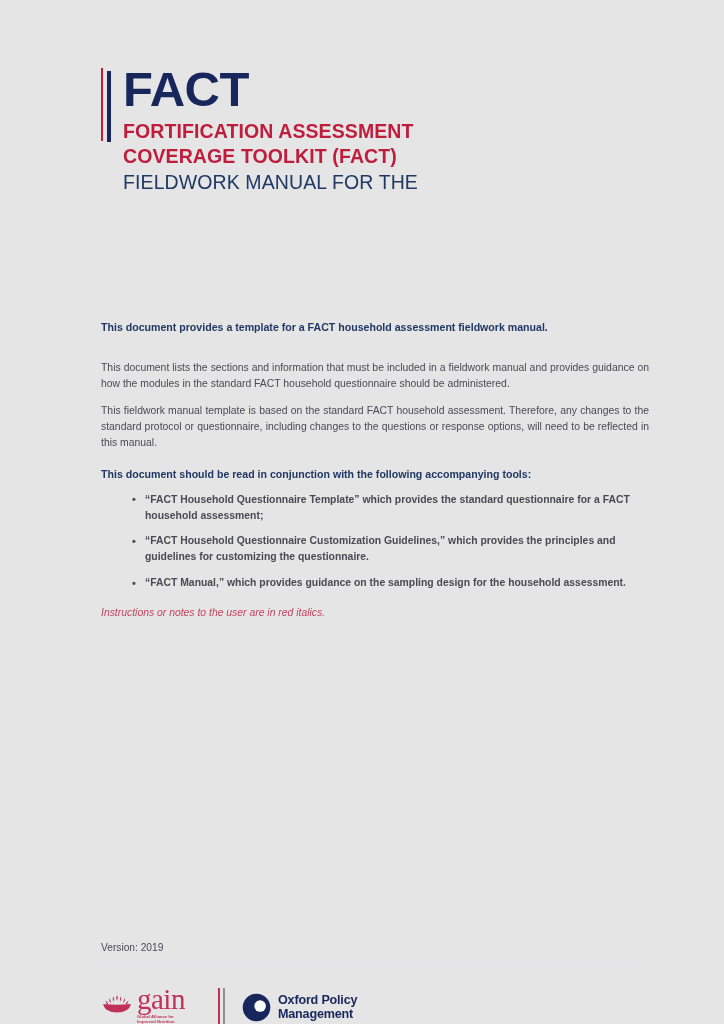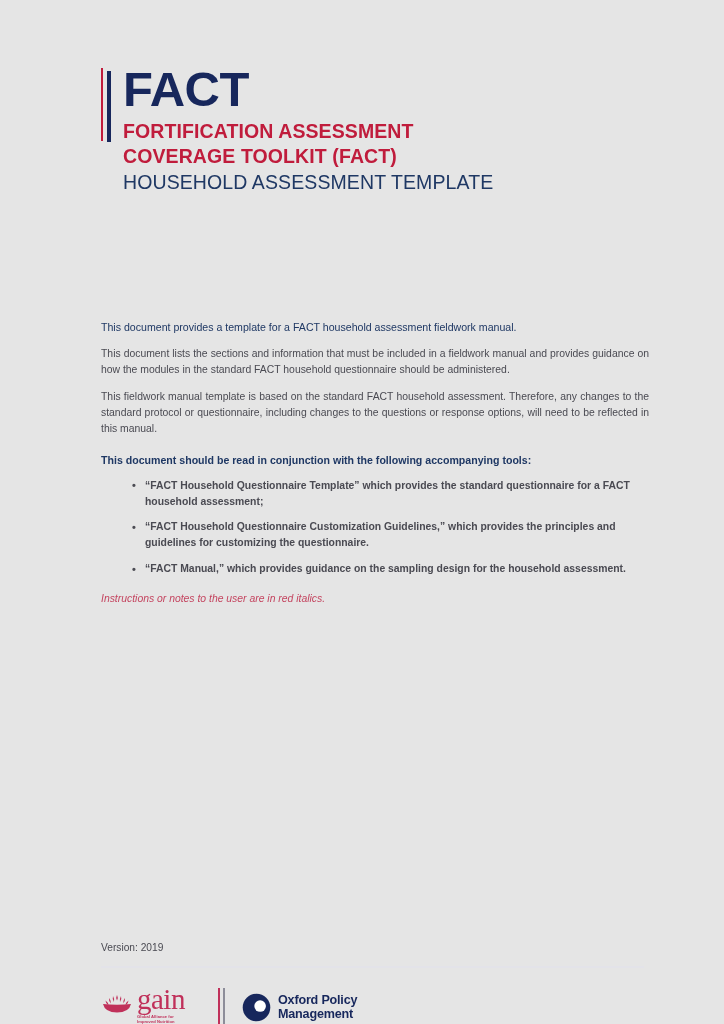--- a/index.html
+++ b/index.html
@@ -95,24 +95,24 @@
   
   .body-block {
     position: absolute;
     left: 101px;
     top: 320px;
     width: 548px;
   }
 
   .lead {
     font-size: 10.6px;
-    font-weight: normal;
+    font-weight: bold;
     color: #1f3864;
     line-height: 1.45;
-    margin-bottom: 11px;
+    margin-bottom: 25px;
   }
 
   p.para {
     font-size: 10.4px;
     line-height: 1.52;
     color: #4a4a52;
     text-align: justify;
     margin-bottom: 11px;
   }
 
@@ -278,21 +278,21 @@
       <div class="bar-group">
         <div class="bar-red"></div>
         <div class="bar-navy"></div>
       </div>
       <div class="wordmark">FACT</div>
     </div>
 
     <div class="title-block">
       <div class="title-red">FORTIFICATION ASSESSMENT</div>
       <div class="title-red">COVERAGE TOOLKIT (FACT)</div>
-      <div class="title-navy">HOUSEHOLD ASSESSMENT TEMPLATE</div>
+      <div class="title-navy">FIELDWORK MANUAL FOR THE</div>
     </div>
 
   </div>
 
   <div class="body-block">
 
     <div class="lead">This document provides a template for a FACT household assessment fieldwork manual.</div>
 
     <p class="para">This document lists the sections and information that must be included in a fieldwork manual and provides guidance on how the modules in the standard FACT household questionnaire should be administered.</p>
 

